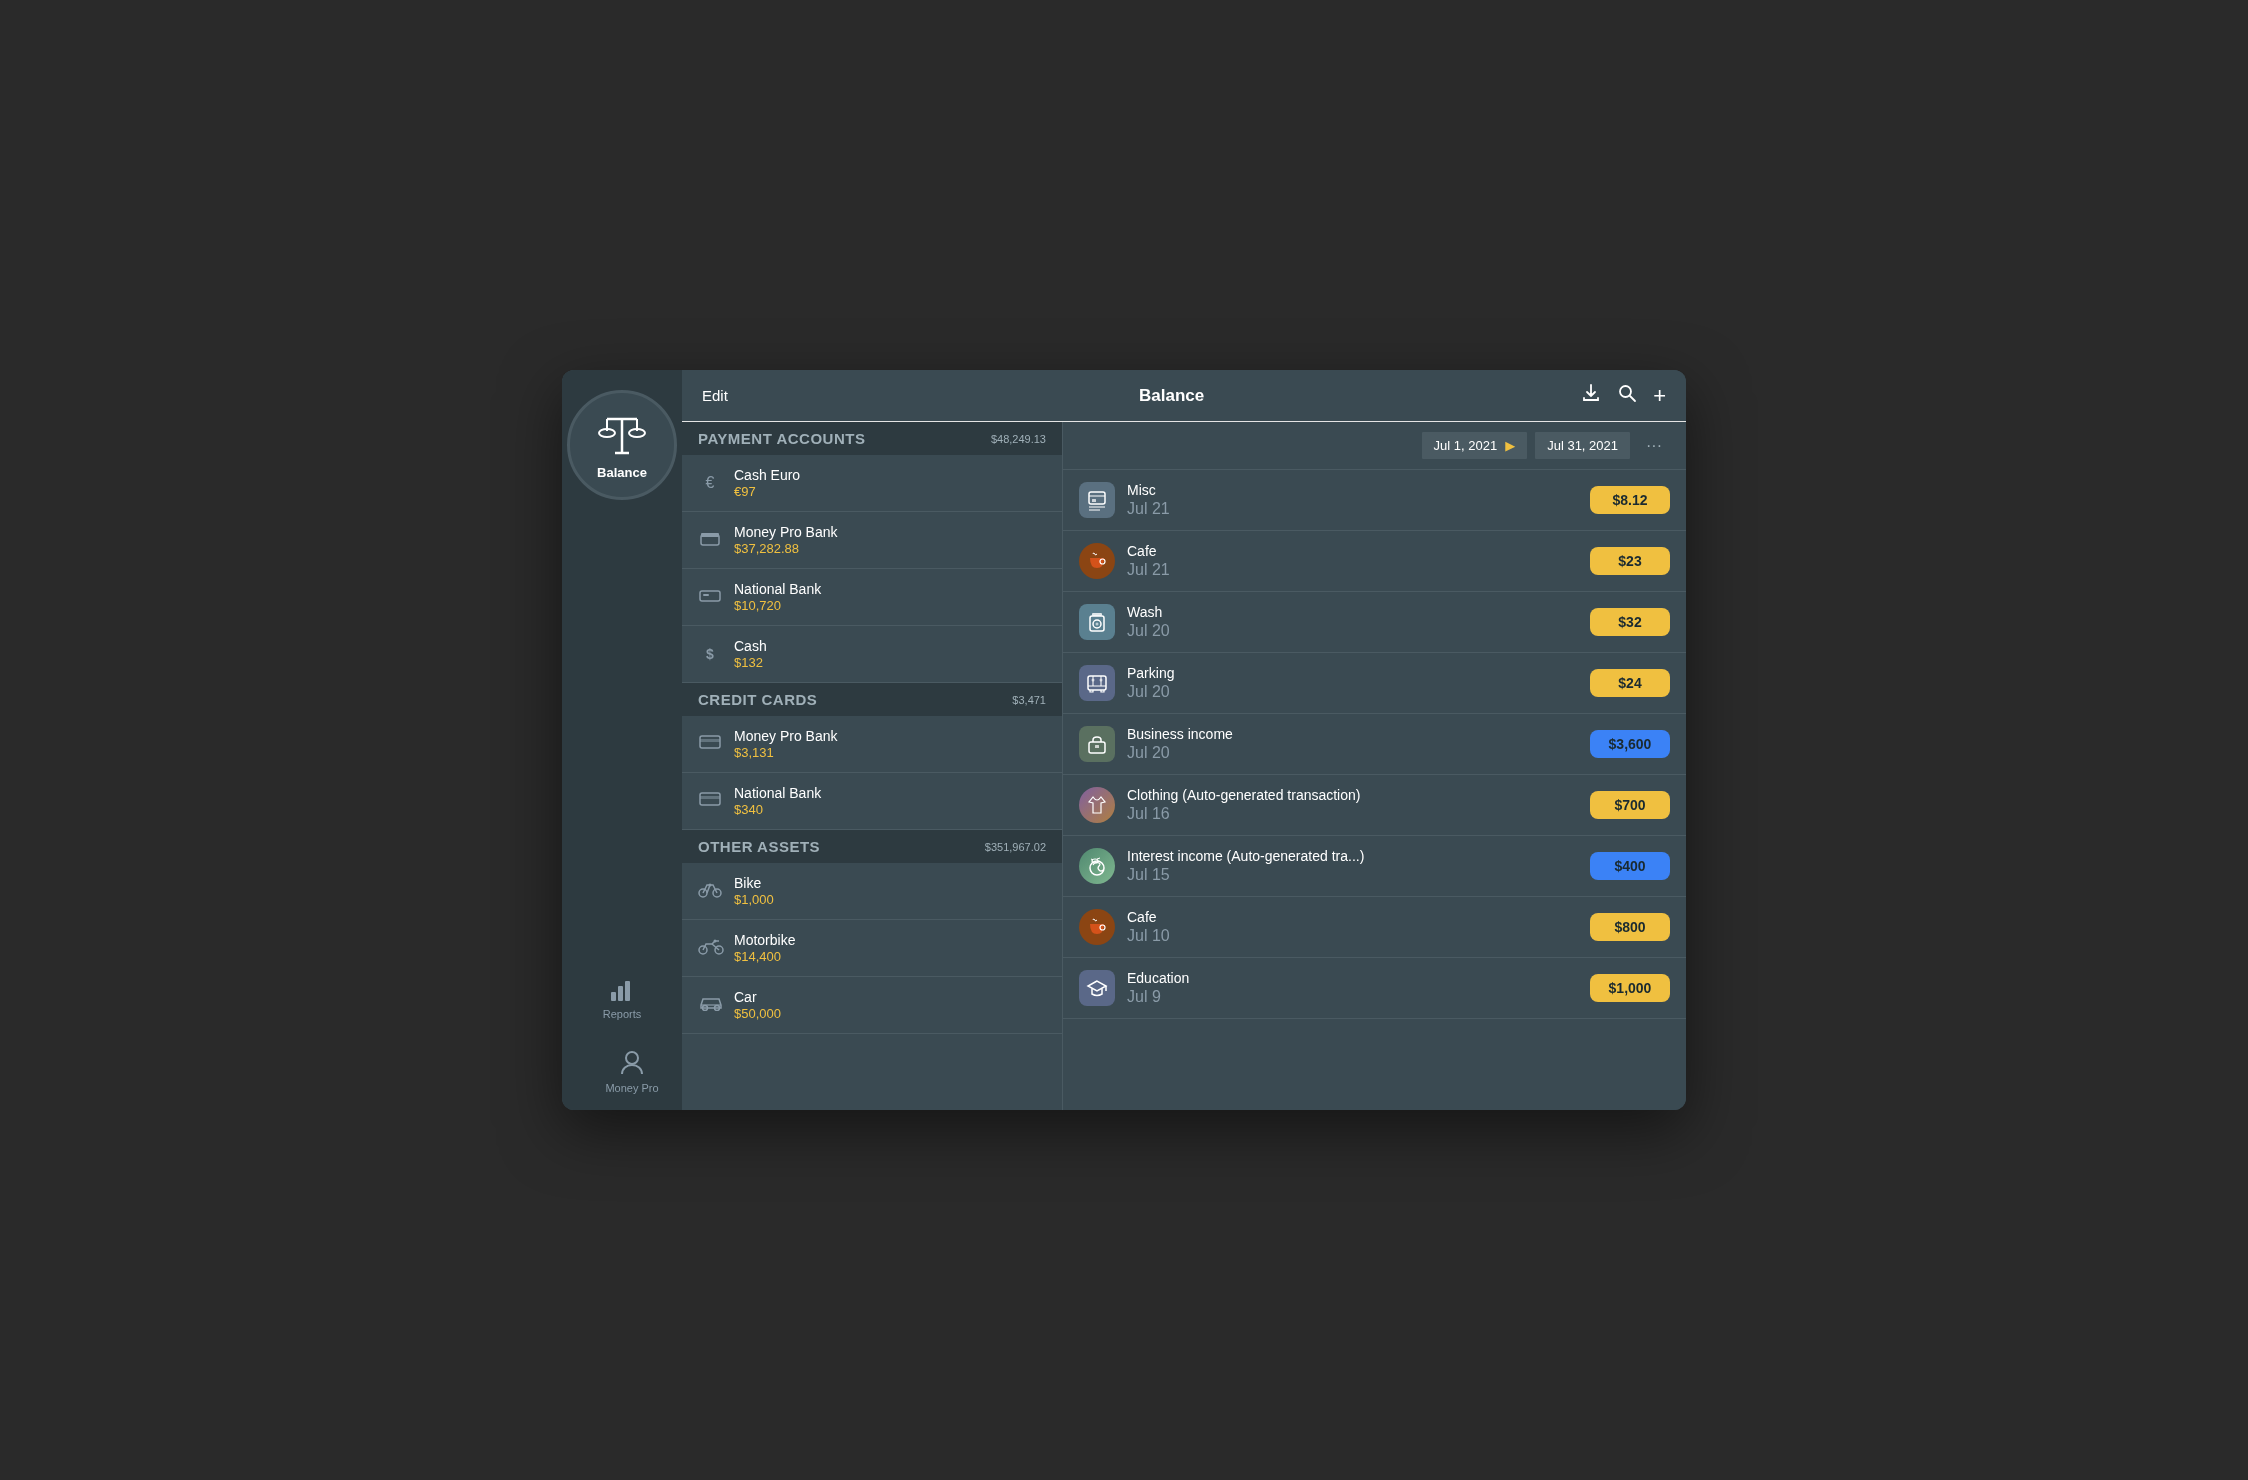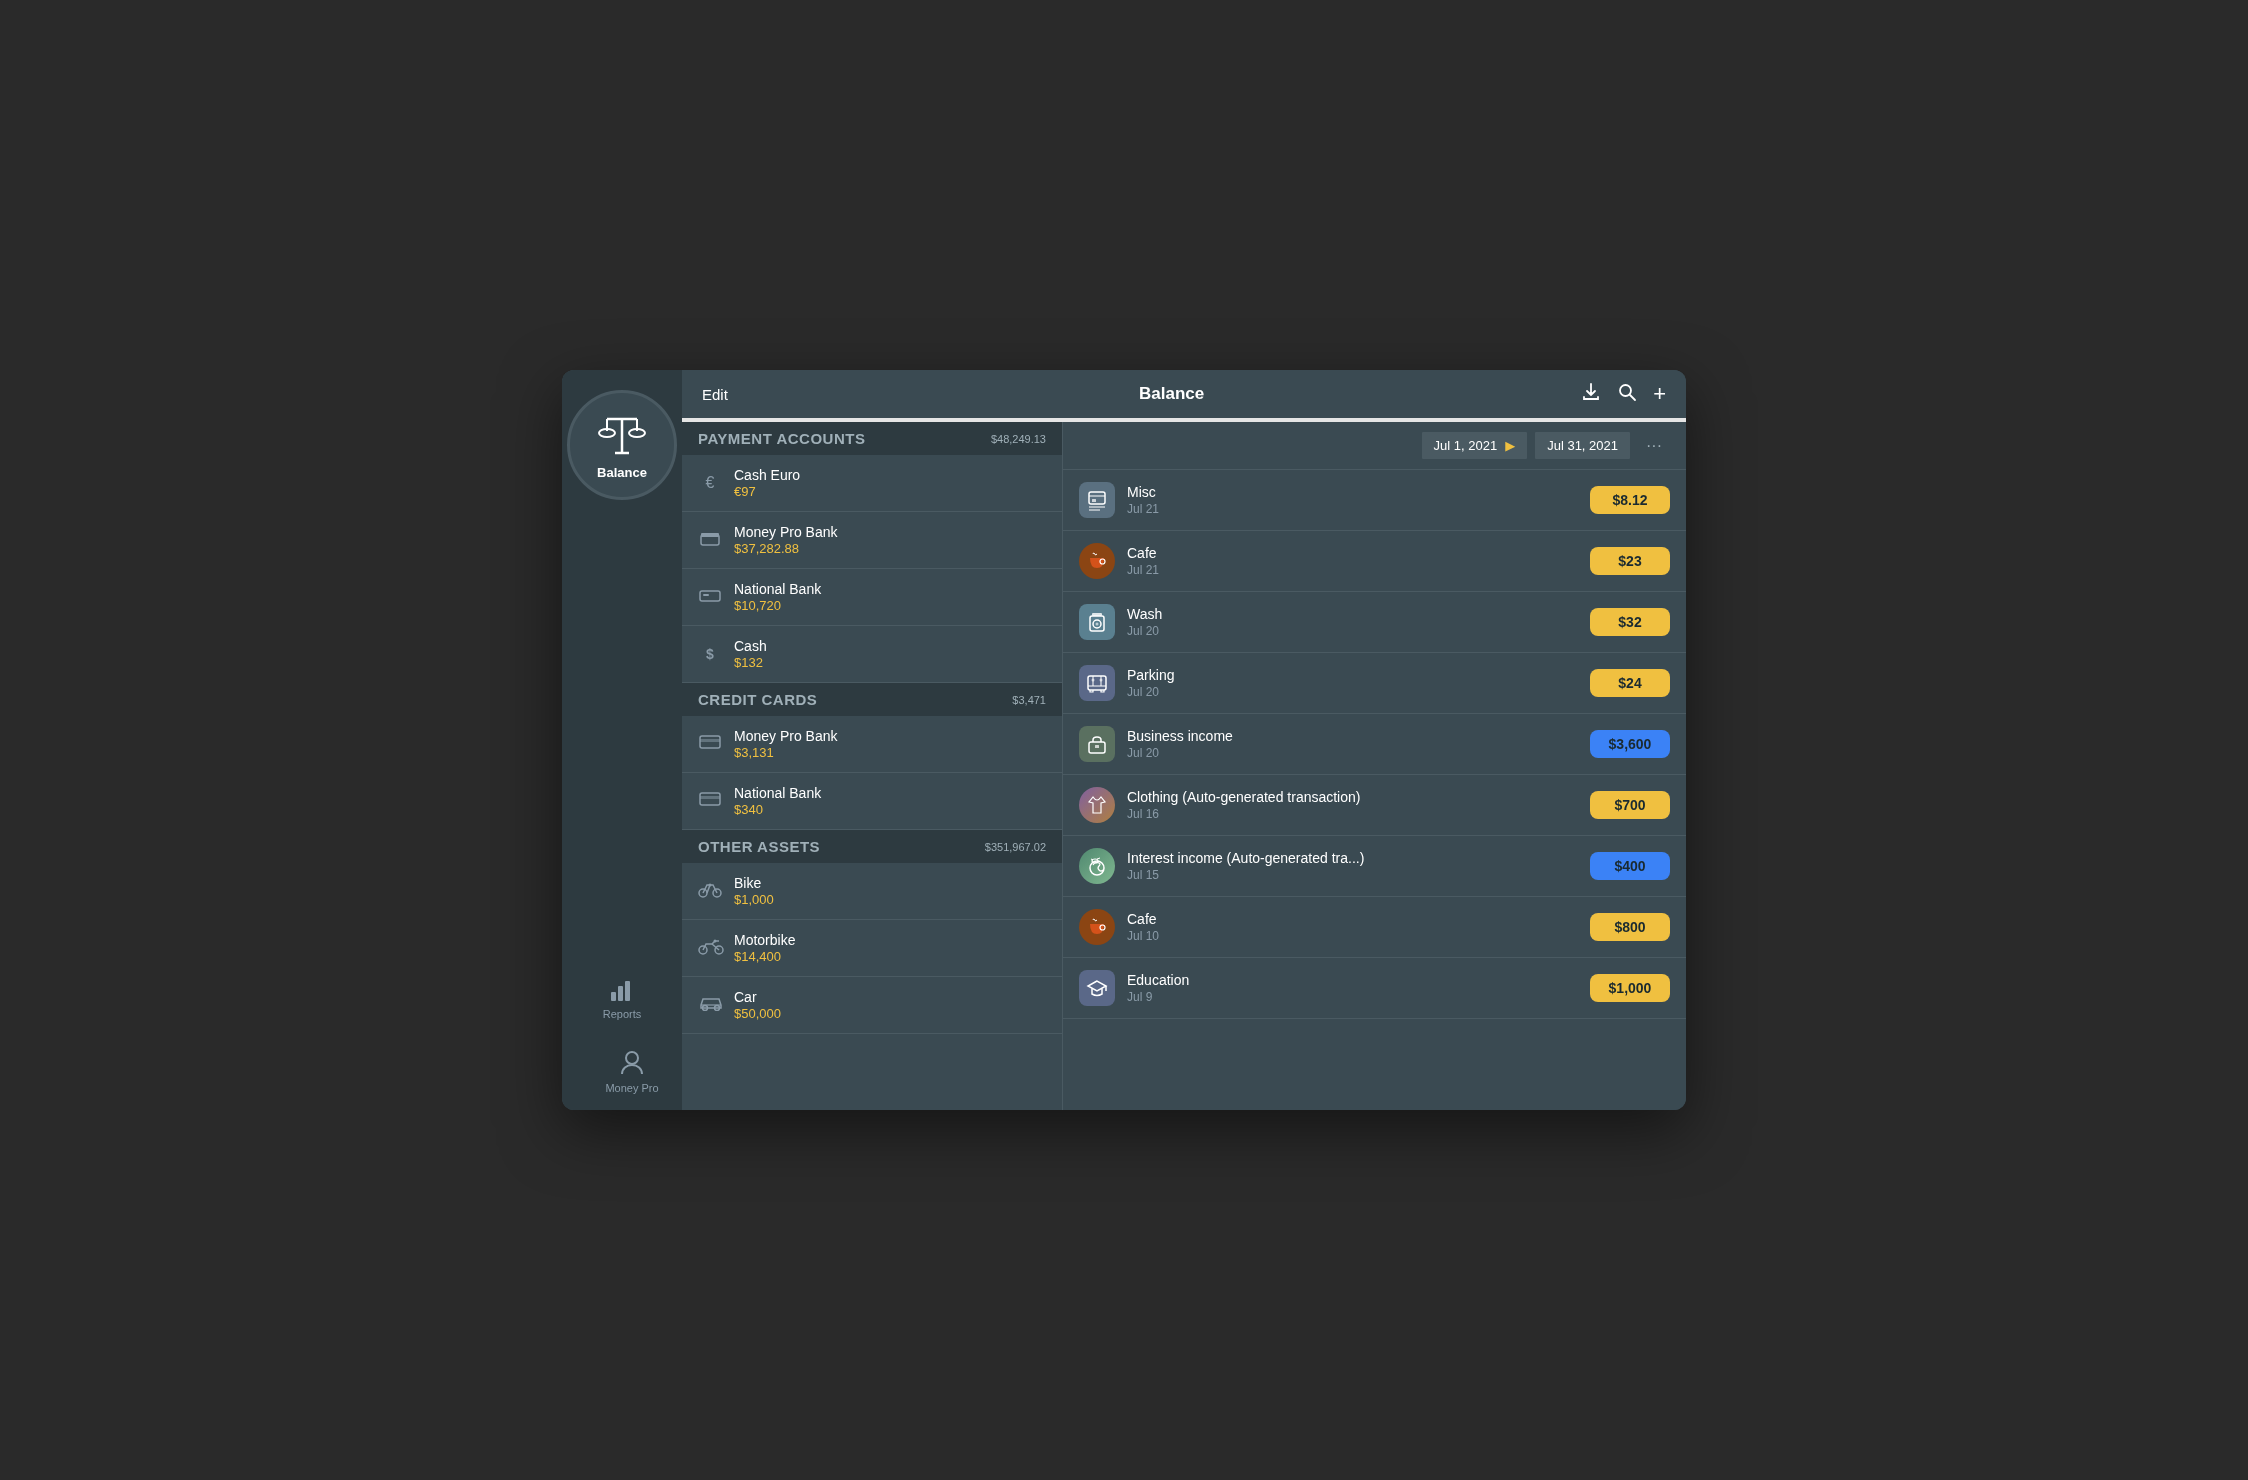--- a/index.html
+++ b/index.html
@@ -91,21 +91,21 @@
       display: flex;
       flex-direction: column;
     }
     
     .header {
       background: #3a4a52;
       height: 52px;
       display: flex;
       align-items: center;
       padding: 0 20px;
-      border-bottom: 4px solid #e5e5e5;
+      border-bottom: 1px solid #e5e5e5;
       flex-shrink: 0;
     }
     .header-edit {
       color: #ffffff;
       font-size: 15px;
       cursor: pointer;
       min-width: 60px;
     }
     .header-title {
       flex: 1;
@@ -243,21 +243,21 @@
       overflow: hidden;
     }
     .transaction-info { flex: 1; }
     .transaction-name {
       color: #ffffff;
       font-size: 14px;
       font-weight: 500;
     }
     .transaction-date {
       color: #8a9ba8;
-      font-size: 12px;
+      font-size: 16px;
       margin-top: 2px;
     }
     .transaction-amount {
       border-radius: 8px;
       padding: 6px 14px;
       font-size: 14px;
       font-weight: 600;
       color: #1a2a30;
       min-width: 80px;
       text-align: center;

